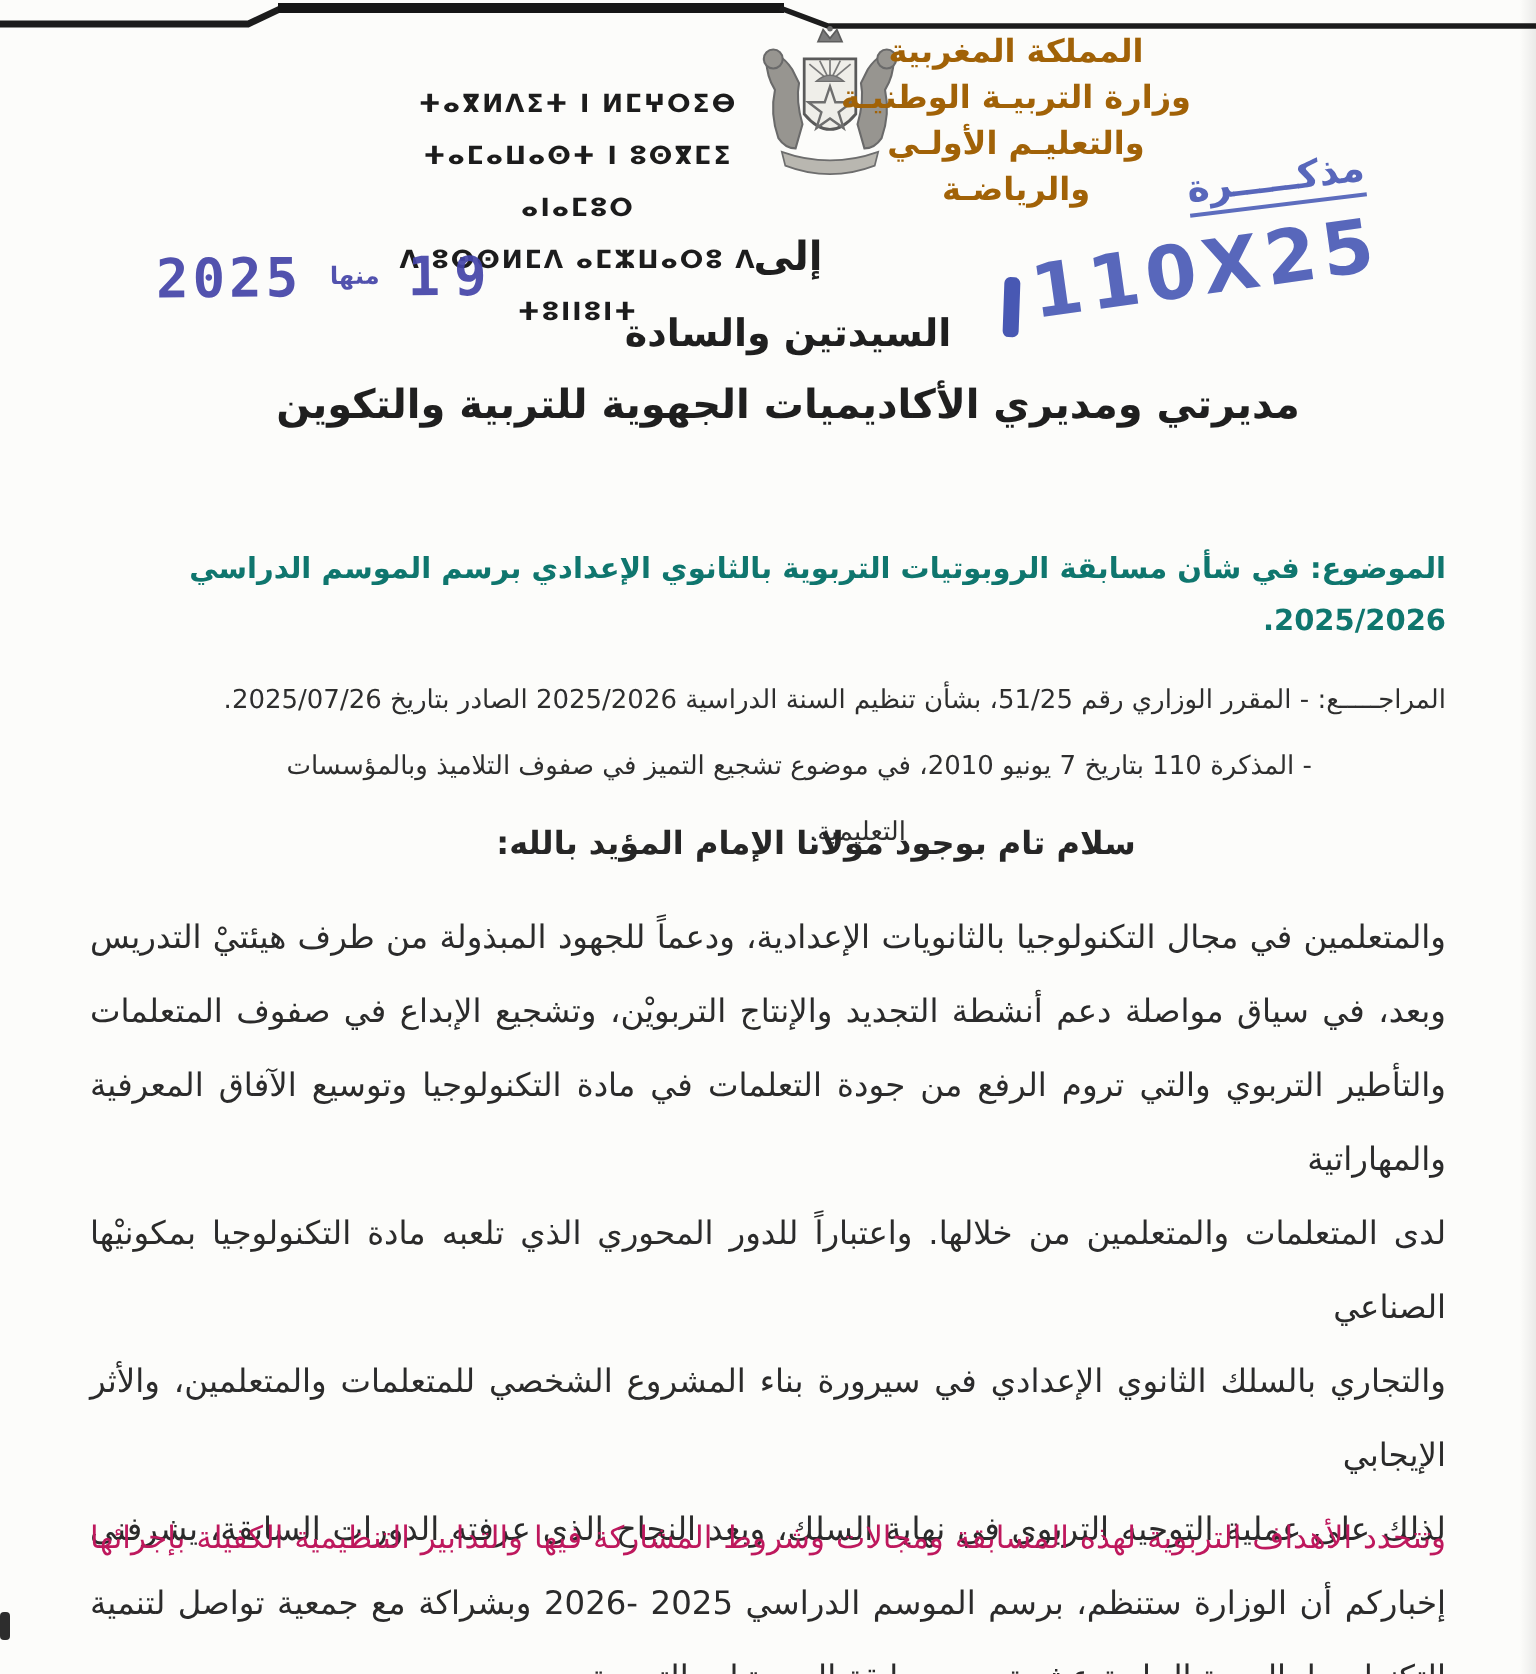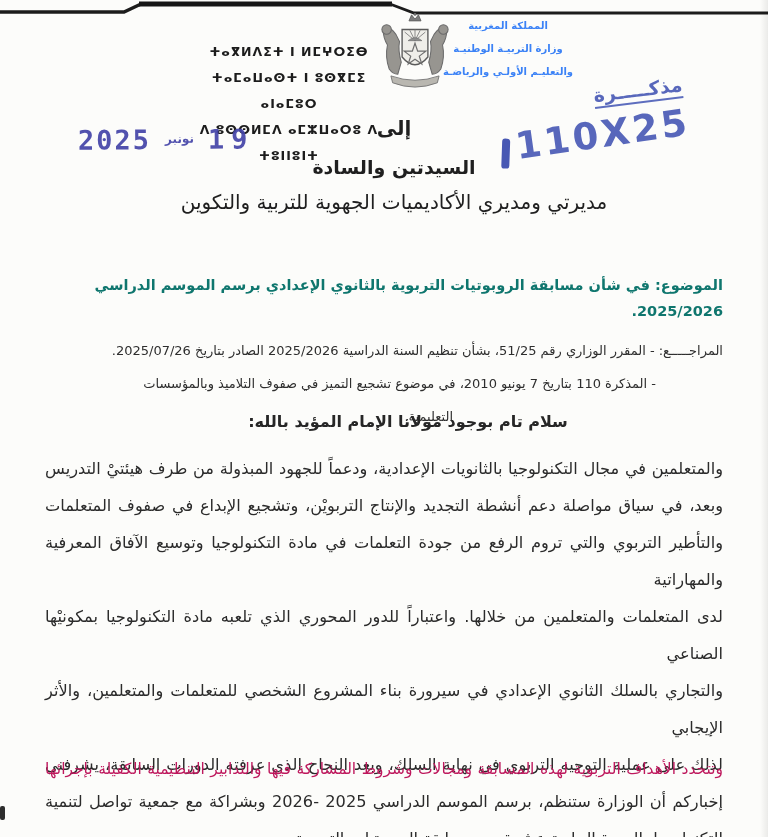--- a/index.html
+++ b/index.html
@@ -15,21 +15,21 @@
   
   .top-border{position:absolute;top:0;left:0;width:768px;height:18px;}
 
   
   .header{position:absolute;top:12px;left:0;width:768px;height:92px;
     display:flex;flex-direction:row;align-items:flex-start;}
   .tifinagh-block{position:absolute;left:198px;top:10px;width:182px;text-align:center;
     direction:ltr;font-size:12.5px;font-weight:bold;letter-spacing:1px;line-height:26px;color:#1c1c1c;margin-top:17px;}
   .emblem{position:absolute;left:372px;top:0px;width:86px;height:90px;}
   .arabic-block{position:absolute;left:410px;top:2px;width:196px;text-align:center;
-    direction:rtl;font-size:10px;font-weight:bold;line-height:23px;color:#3b82f6;}
+    direction:rtl;font-size:16px;font-weight:bold;line-height:23px;color:#a16207;}
 
   
   .date-stamp{position:absolute;left:78px;top:124px;direction:ltr;
     display:flex;align-items:baseline;gap:14px;color:#4444a8;opacity:.92;
     font-family:"DejaVu Sans Mono",monospace;transform:rotate(-.5deg);}
   .date-stamp .year{font-size:27px;font-weight:bold;letter-spacing:2px;}
   .date-stamp .month{font-size:12px;font-weight:bold;font-family:"DejaVu Sans",sans-serif;position:relative;top:-6px;}
   .date-stamp .day{font-size:27px;font-weight:bold;letter-spacing:7px;}
   .memo-stamp{position:absolute;left:498px;top:84px;width:206px;color:#5060b8;
     transform:rotate(-8deg);direction:rtl;opacity:.95;}
@@ -38,21 +38,21 @@
   .memo-number{direction:ltr;display:flex;align-items:center;margin-top:4px;
     font-size:37px;font-weight:bold;letter-spacing:3px;font-family:"DejaVu Sans",sans-serif;}
   .ink-blob{display:inline-block;width:8px;height:30px;background:#3f50b0;border-radius:3px;
     transform:rotate(10deg);margin-right:7px;margin-top:10px;}
 
   
   .addressee{position:absolute;top:112px;left:0;width:768px;padding-left:20px;box-sizing:border-box;
     text-align:center;direction:rtl;color:#1f1f1f;}
   .to-word{font-size:20px;font-weight:bold;line-height:32px;}
   .addr1{font-size:19px;font-weight:bold;line-height:30px;margin-top:8px;}
-  .addr2{font-size:20px;font-weight:normal;line-height:32px;margin-top:4px;}
+  .addr2{font-size:20px;font-weight:bold;line-height:32px;margin-top:4px;}
 
   
   .subject-block{position:absolute;top:272px;right:45px;left:45px;direction:rtl;}
   .subject-line{font-size:14.5px;font-weight:bold;line-height:26px;color:#0f766e;}
   .refs{margin-top:10px;font-size:13px;line-height:33px;color:#2e2e2e;}
   .ref-l2{margin-right:67px;}
   .ref-l3{margin-right:270px;}
 
   
   .salutation{position:absolute;top:412px;left:0;width:768px;padding-left:48px;box-sizing:border-box;
@@ -116,21 +116,21 @@
 
     <div class="arabic-block">
       <div>المملكة المغربية</div>
       <div>وزارة التربيـة الوطنيـة</div>
       <div>والتعليـم الأولـي والرياضـة</div>
     </div>
   </div>
 
   <div class="date-stamp">
     <span class="year">2025</span>
-    <span class="month">نونبر</span>
+    <span class="month">منها</span>
     <span class="day">19</span>
   </div>
 
   <div class="memo-stamp">
     <span class="memo-word">مذكـــــرة</span>
     <div class="memo-number">
       <span class="ink-blob"></span>
       <span>110X25</span>
     </div>
   </div>

